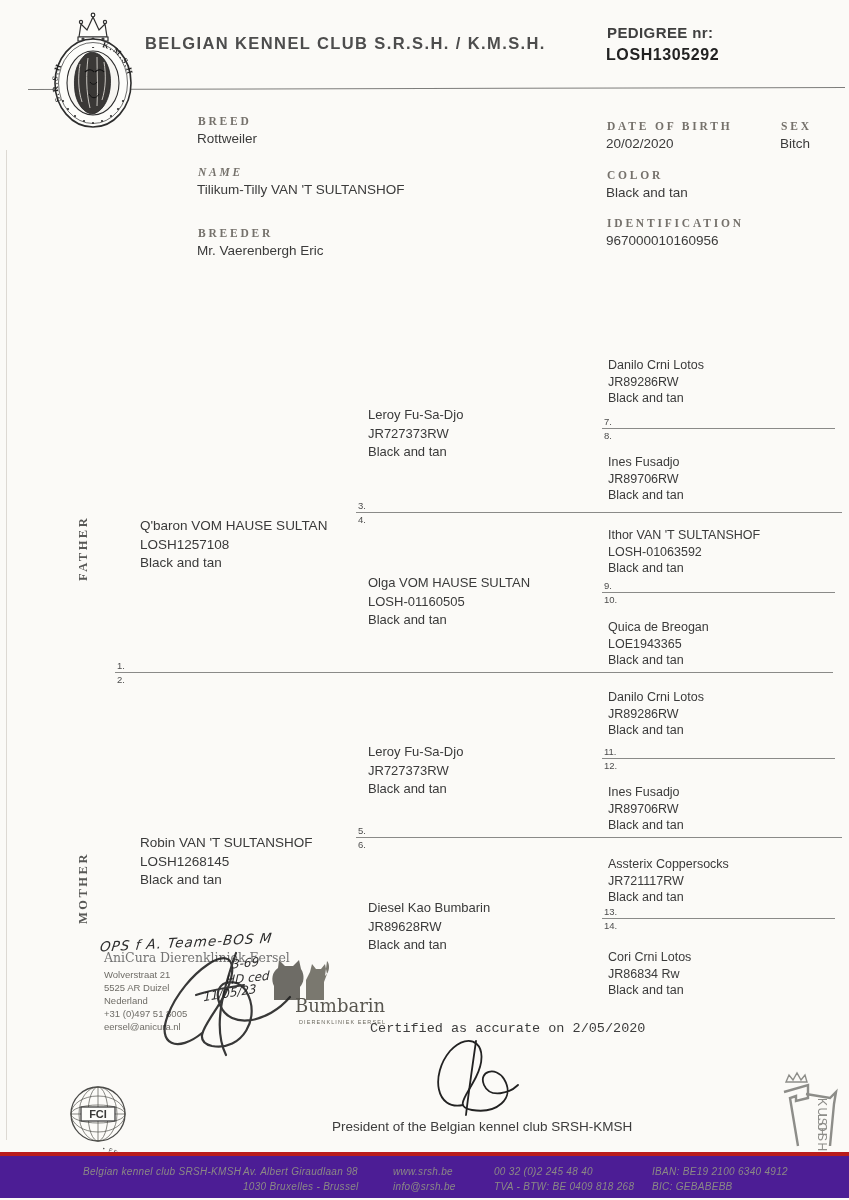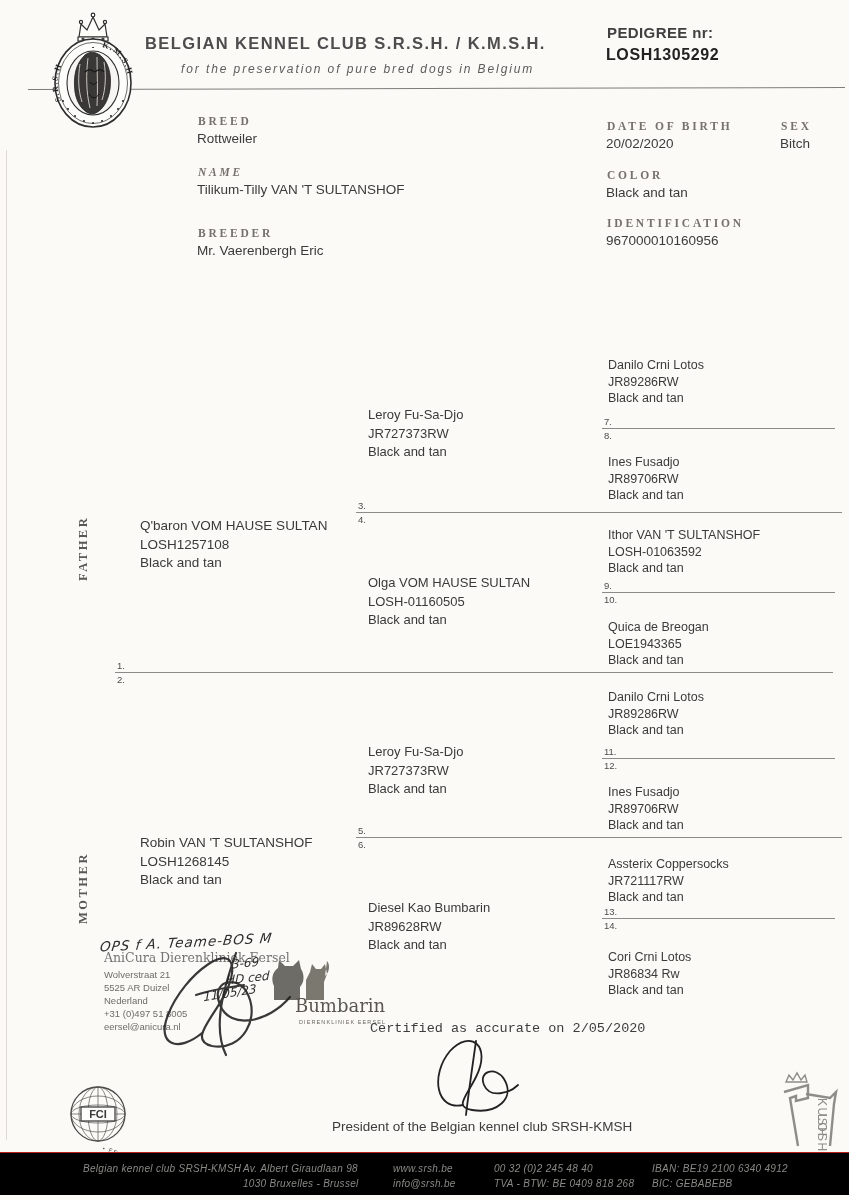--- a/index.html
+++ b/index.html
@@ -71,21 +71,21 @@
   #hw1{left:100px;top:934px;font-size:13.5px;transform:rotate(-3deg) skewX(-10deg);letter-spacing:1px;}
   #hw2{left:232px;top:956px;font-size:12px;transform:rotate(-6deg) skewX(-8deg);}
   #hw3{left:226px;top:971px;font-size:12px;transform:rotate(-6deg) skewX(-8deg);}
   #hw4{left:203px;top:986px;font-size:12px;transform:rotate(-9deg) skewX(-8deg);}
 
   
   .certified-text{left:370px;top:1021px;font-size:13.5px;color:#3c3c3c;font-family:Liberation Mono, monospace;}
   .president-text{left:332px;top:1119px;font-size:13.5px;color:#3c3c3c;}
 
   
-  .footer-band{left:0;top:1152px;width:849px;height:42px;background:#000000;border-top:1px solid #b91c1c;}
+  .footer-band{left:0;top:1152px;width:849px;height:42px;background:#4c1d95;border-top:4px solid #b91c1c;}
   .fcol{position:absolute;top:9px;font-size:10px;font-style:italic;color:#8b8985;
         letter-spacing:.3px;line-height:14.5px;white-space:nowrap;}
   #fc1{left:83px;} #fc2{left:243px;} #fc3{left:393px;} #fc4{left:494px;} #fc5{left:652px;}
 </style>
 </head>
 <body>
 
 <div class="page">
   <div class="abs scan-edge"></div>
 
@@ -134,21 +134,20 @@
 
     <g>
       <path d="M44,50 C36,58 33,70 35,86 C37,99 45,108 53,108 C61,106 68,97 70,83 C72,68 68,56 61,50 C55,45 49,45 44,50 Z" fill="#3a3836" stroke="#222" stroke-width=".8"></path>
       <path d="M40,58 C38,70 38,84 42,96 M48,52 C46,68 46,86 50,102 M57,51 C57,66 58,84 57,100 M64,56 C66,68 66,82 62,94" fill="none" stroke="#d8d5cf" stroke-width=".9"></path>
       <path d="M45,66 C48,63 52,63 54,66 M55,66 C58,63 62,63 64,66" fill="none" stroke="#111" stroke-width="1.2"></path>
       <path d="M50,76 C52,79 55,79 57,76 M49,88 C52,93 56,93 59,88" fill="none" stroke="#111" stroke-width="1"></path>
     </g>
   </svg>
 
   <div class="abs club-title">BELGIAN KENNEL CLUB S.R.S.H. / K.M.S.H.</div>
-  <div class="abs club-tagline">for the preservation of pure bred dogs in Belgium</div>
   <div class="abs pedigree-label">PEDIGREE nr:</div>
   <div class="abs pedigree-number">LOSH1305292</div>
 
   <div class="flabel" id="breed-label">BREED</div>
   <div class="fvalue" id="breed-value">Rottweiler</div>
   <div class="flabel" id="name-label">NAME</div>
   <div class="fvalue" id="name-value">Tilikum-Tilly VAN 'T SULTANSHOF</div>
   <div class="flabel" id="breeder-label">BREEDER</div>
   <div class="fvalue" id="breeder-value">Mr. Vaerenbergh Eric</div>
   <div class="flabel" id="dob-label">DATE OF BIRTH</div>

